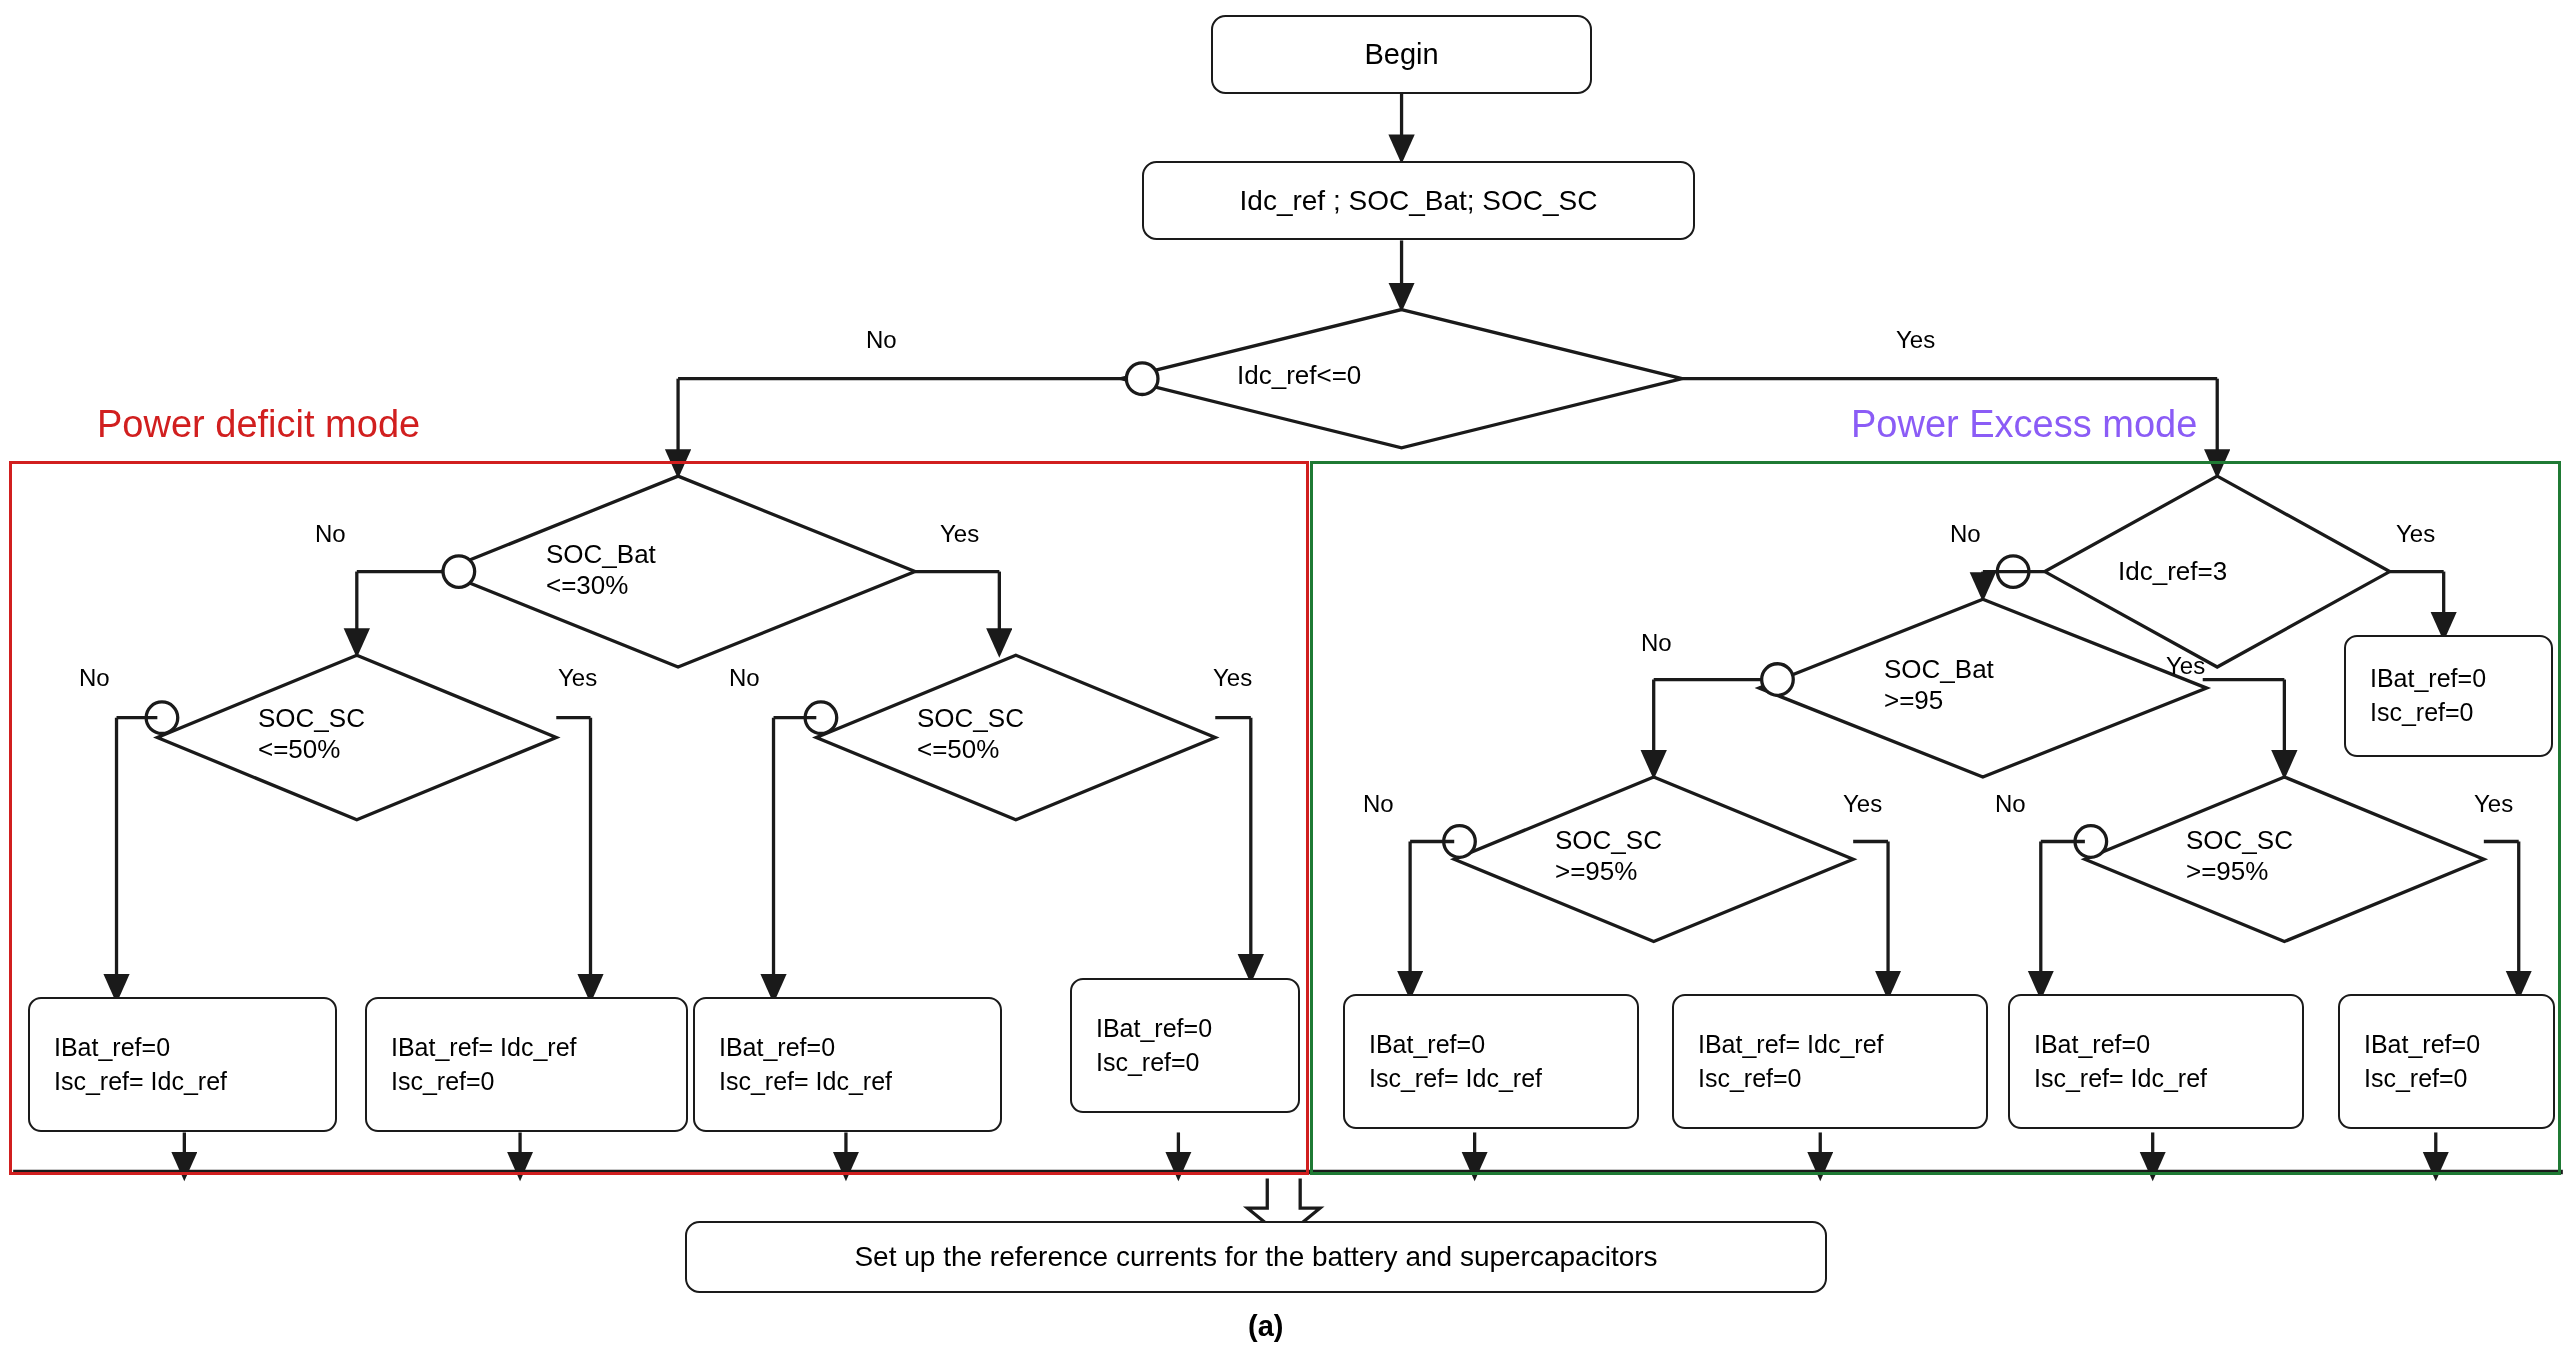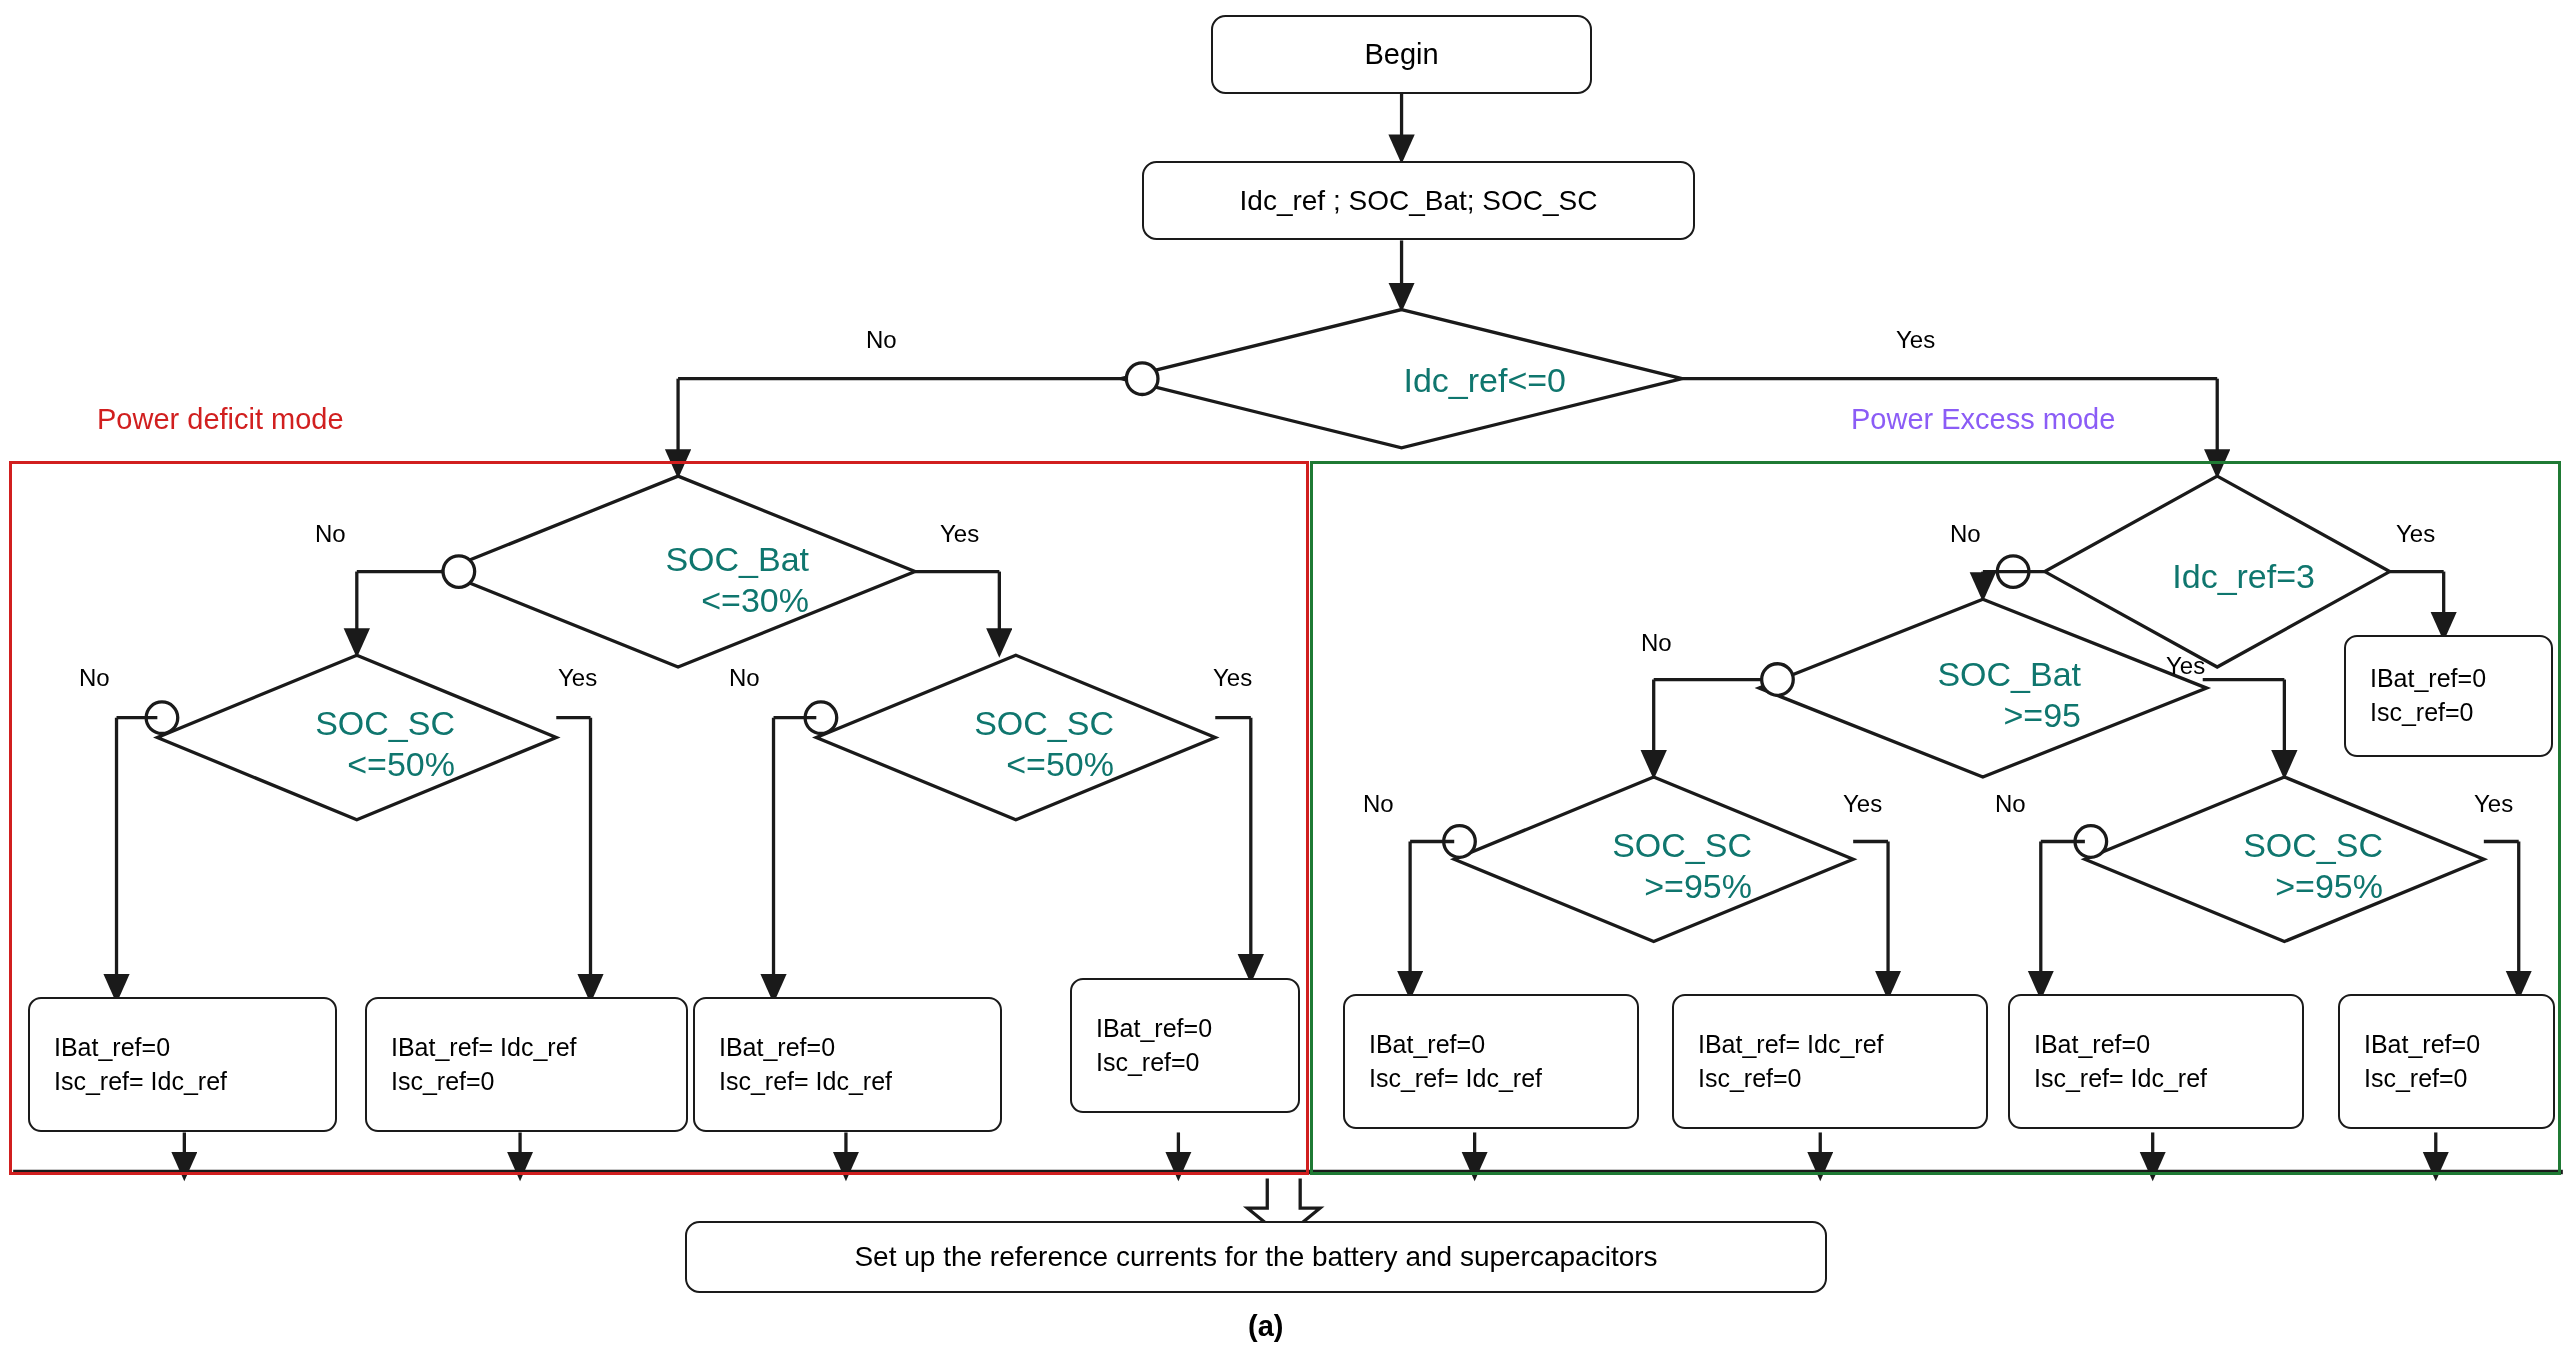--- a/index.html
+++ b/index.html
@@ -51,34 +51,34 @@
     background: #fff;
     font-size: 25px;
     justify-content: flex-start;
     align-items: center;
     padding-left: 24px;
     line-height: 1.35;
     text-align: left;
   }
   .dec-label {
     position: absolute;
-    font-size: 34px;
+    font-size: 26px;
     line-height: 1.2;
-    text-align: right;
-    color: #0f766e;
+    text-align: left;
+    color: #000000;
     pointer-events: none;
   }
   .edge-label {
     position: absolute;
     font-size: 24px;
     color: #000;
   }
   .mode-label {
     position: absolute;
-    font-size: 29px;
+    font-size: 38px;
     font-weight: 400;
     text-align: center;
   }
   .mode-deficit { color: #d11f1f; }
   .mode-excess { color: #8b5cf6; }
   .caption {
     position: absolute;
     font-size: 29px;
     font-weight: bold;
     color: #000;

